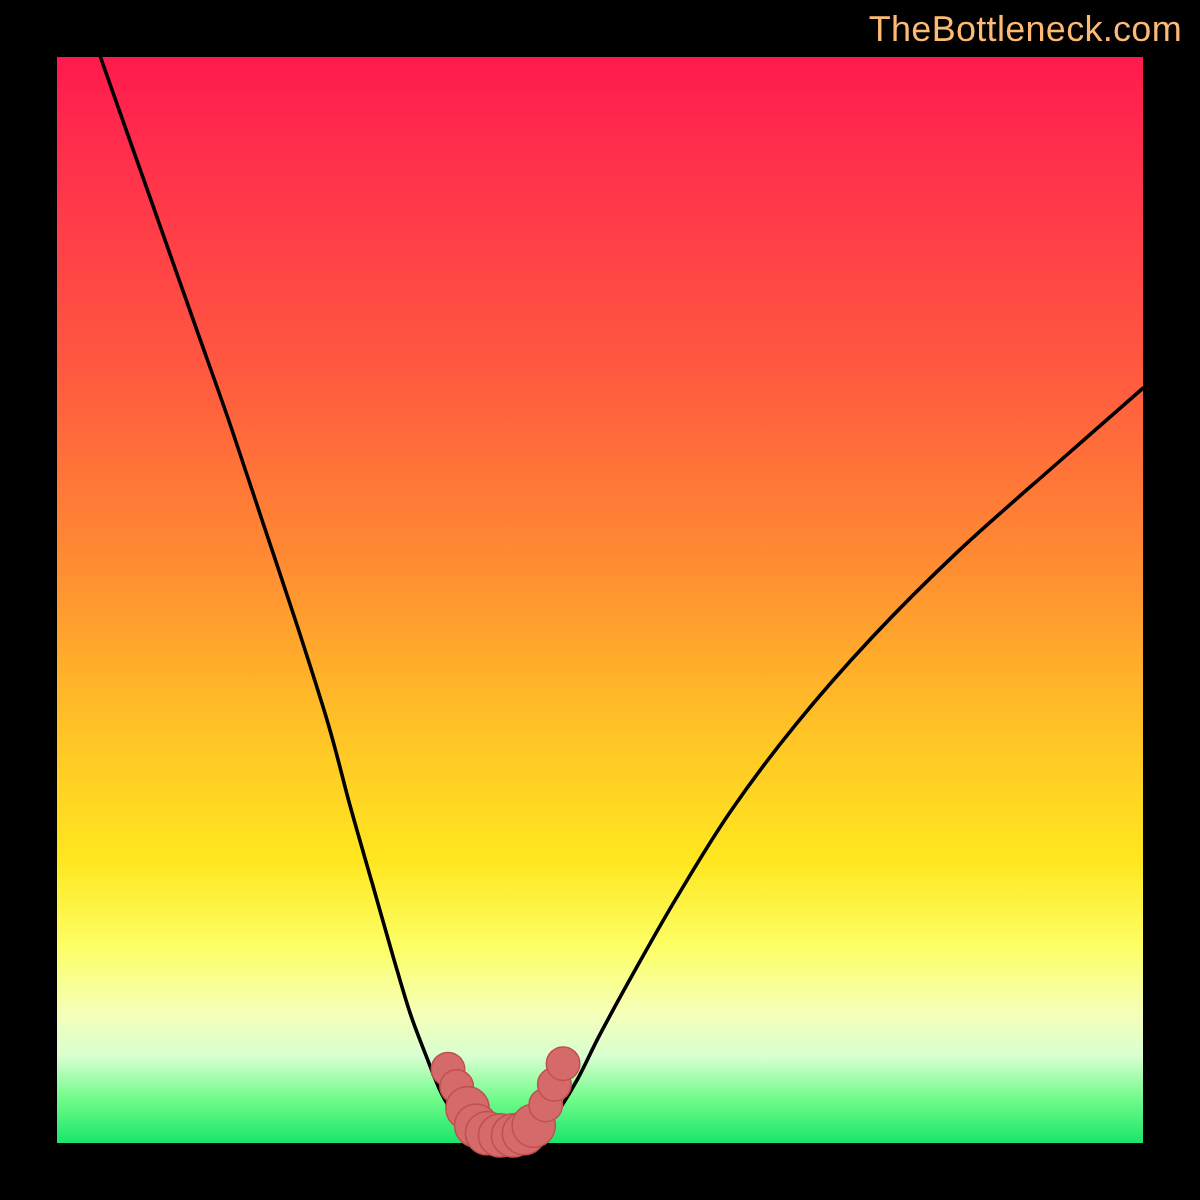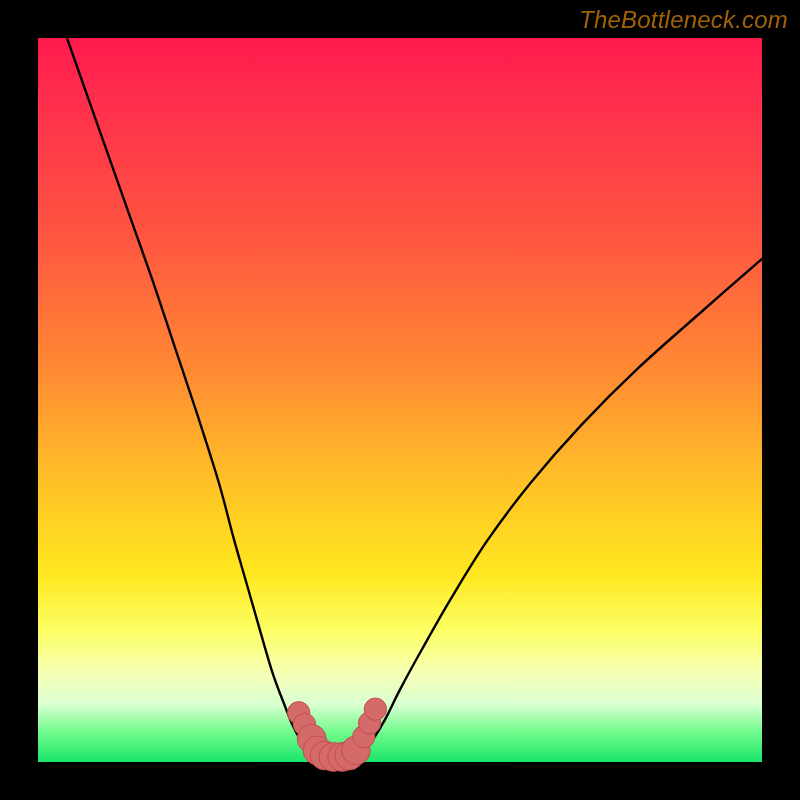--- a/index.html
+++ b/index.html
@@ -46,26 +46,25 @@
     left: 0;
     top: 0;
     width: 724px;
     height: 724px;
     overflow: visible;
   }
   .watermark {
     position: absolute;
     top: 6px;
     right: 12px;
-    color: #a16207;
+    color: #fdba74;
     font-size: 24px;
     font-weight: 500;
     letter-spacing: 0.2px;
     user-select: none;
-    font-style: italic;
   }
 </style>
 </head>
 <body>
 
 <div class="frame">
   <div class="plot">
     <svg viewBox="0 0 724 724">
       <g id="curves">
           <path d="M 28.96 0 C 32.58 10.25666666666666, 43.440000000000005 41.02666666666663, 50.68000000000001 61.539999999999964 C 57.92000000000001 82.0533333333333, 65.16000000000001 102.5666666666667, 72.4 123.08000000000004 C 79.64 143.5933333333334, 86.88000000000001 164.10666666666668, 94.12 184.62 C 101.36 205.13333333333333, 108.60000000000001 225.0433333333333, 115.84 246.15999999999997 C 123.08 267.27666666666664, 130.32 289.6, 137.56 311.32000000000005 C 144.8 333.0400000000001, 152.04 354.1566666666667, 159.28 376.48 C 166.52 398.80333333333334, 174.96666666666667 424.74666666666667, 181 445.26 C 187.03333333333333 465.7733333333333, 190.65333333333336 482.06333333333333, 195.48000000000002 499.56 C 200.30666666666667 517.0566666666666, 205.13333333333333 533.3466666666667, 209.95999999999998 550.24 C 214.78666666666663 567.1333333333333, 220.21666666666667 586.4399999999999, 224.44 600.92 C 228.66333333333333 615.4, 231.68 626.26, 235.3 637.12 C 238.92000000000002 647.98, 242.90200000000002 657.6333333333334, 246.16000000000003 666.08 C 249.41800000000003 674.5266666666666, 252.0726666666667 681.7666666666667, 254.848 687.8 C 257.62333333333333 693.8333333333333, 260.39866666666666 698.4186666666667, 262.812 702.28 C 265.22533333333337 706.1413333333333, 267.2766666666667 708.5546666666667, 269.32800000000003 710.968 C 271.37933333333336 713.3813333333333, 273.31 715.312, 275.12 716.76 C 276.93 718.208, 279.3433333333333 719.1733333333333, 280.188 719.656" fill="none" stroke="#000000" stroke-width="2.4" stroke-linecap="round"></path>

